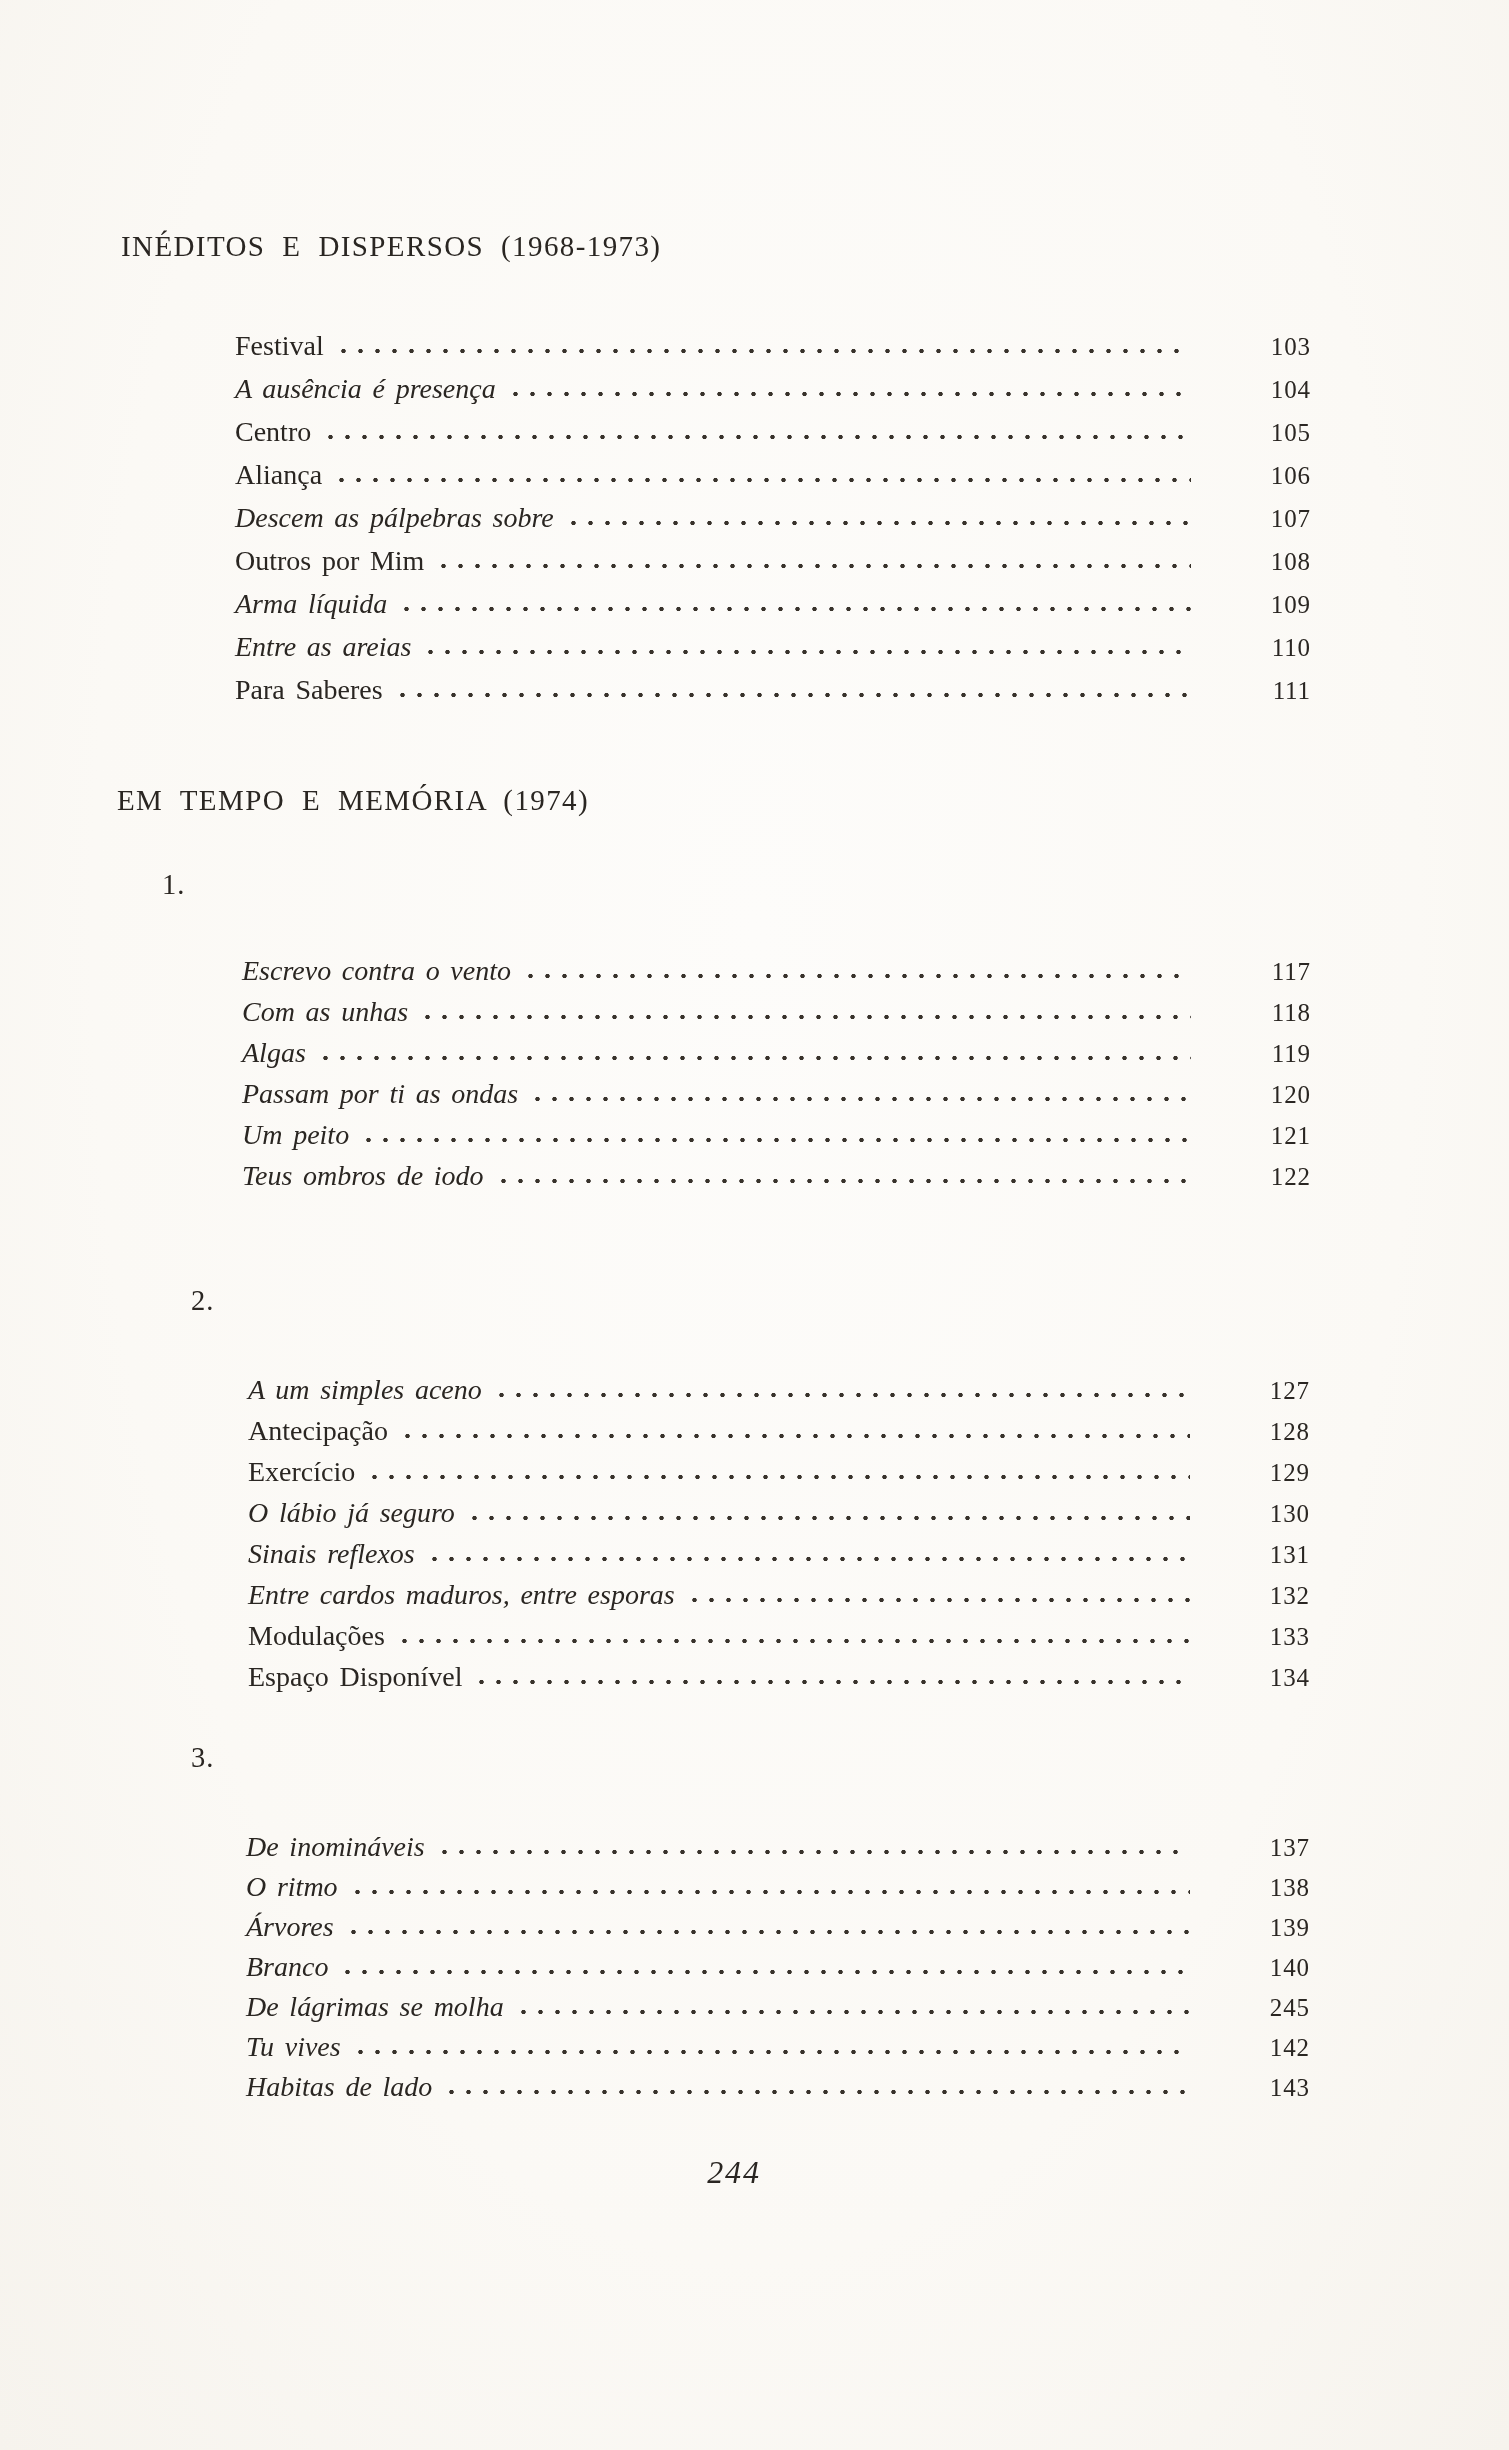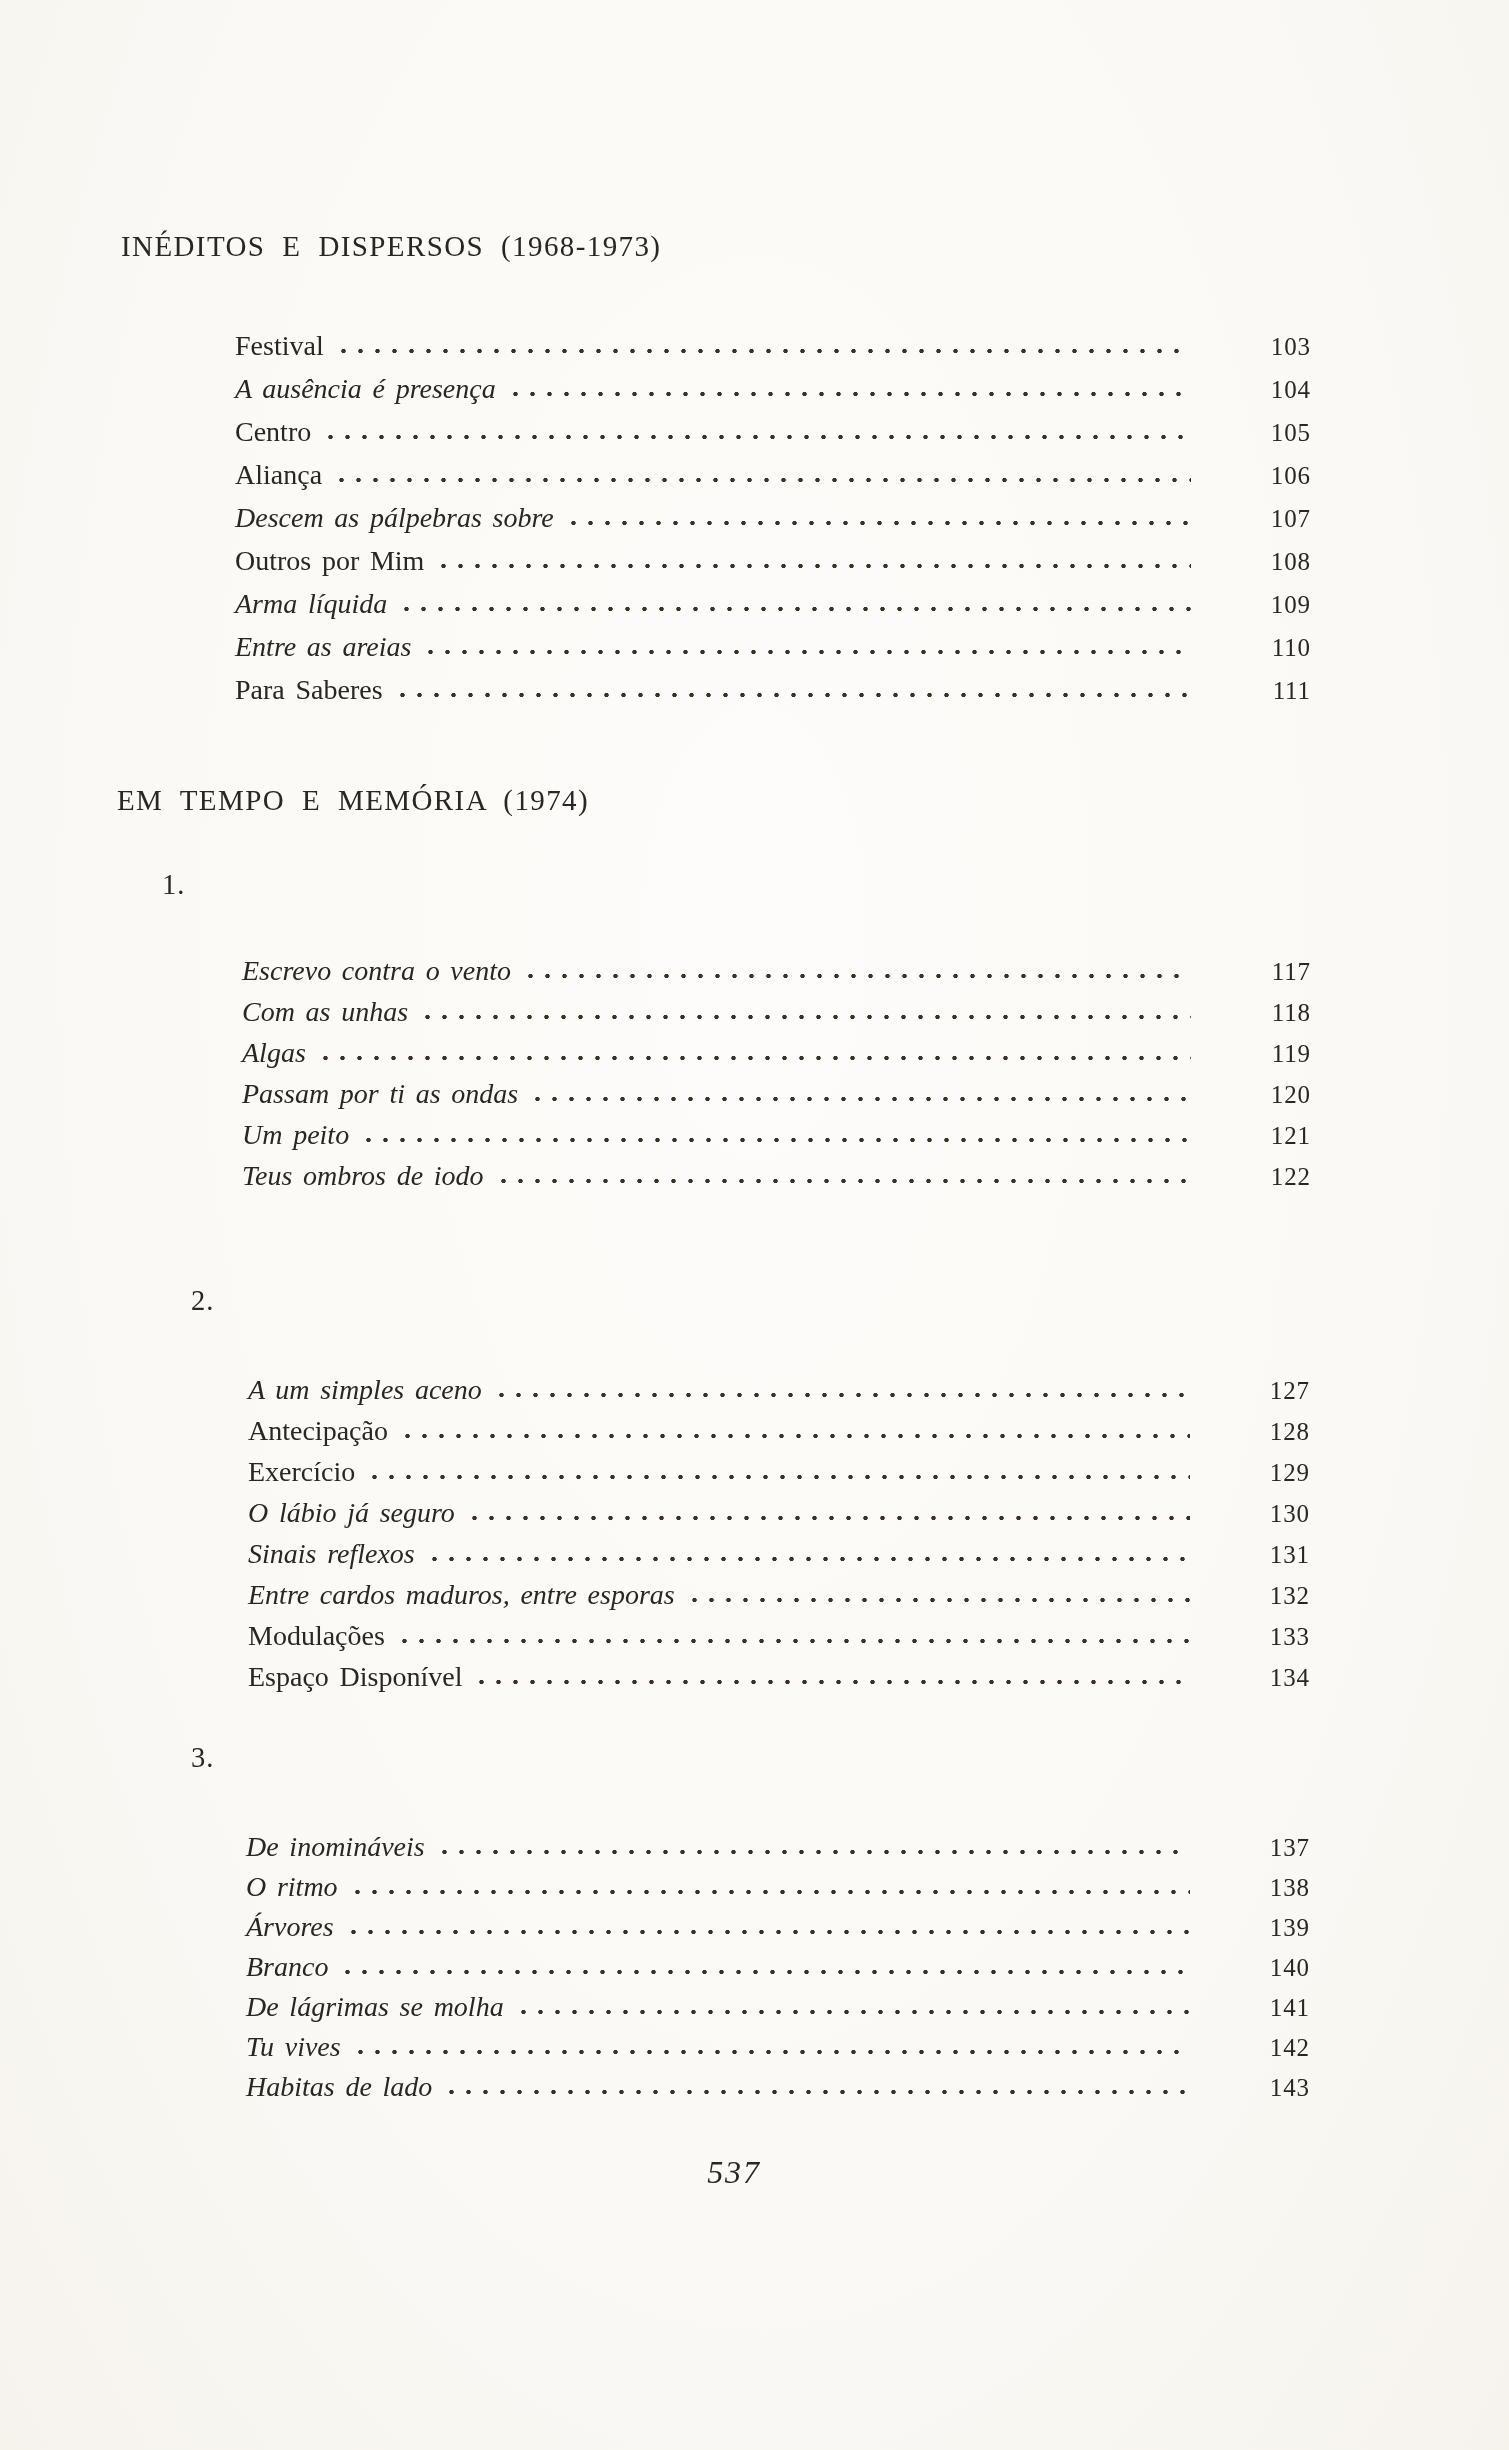--- a/index.html
+++ b/index.html
@@ -253,32 +253,32 @@
 
   <div class="entry">
     <span class="title it">Branco</span>
     <span class="leader"></span>
     <span class="pg">140</span>
   </div>
 
   <div class="entry">
     <span class="title it">De lágrimas se molha</span>
     <span class="leader"></span>
-    <span class="pg">141</span>
+    <span class="pg">245</span>
   </div>
 
   <div class="entry">
     <span class="title it">Tu vives</span>
     <span class="leader"></span>
     <span class="pg">142</span>
   </div>
 
   <div class="entry">
     <span class="title it">Habitas de lado</span>
     <span class="leader"></span>
     <span class="pg">143</span>
   </div>
 </div>
 
-  <div class="folio">537</div>
+  <div class="folio">244</div>
 
 </div>
 
 
 </body></html>

